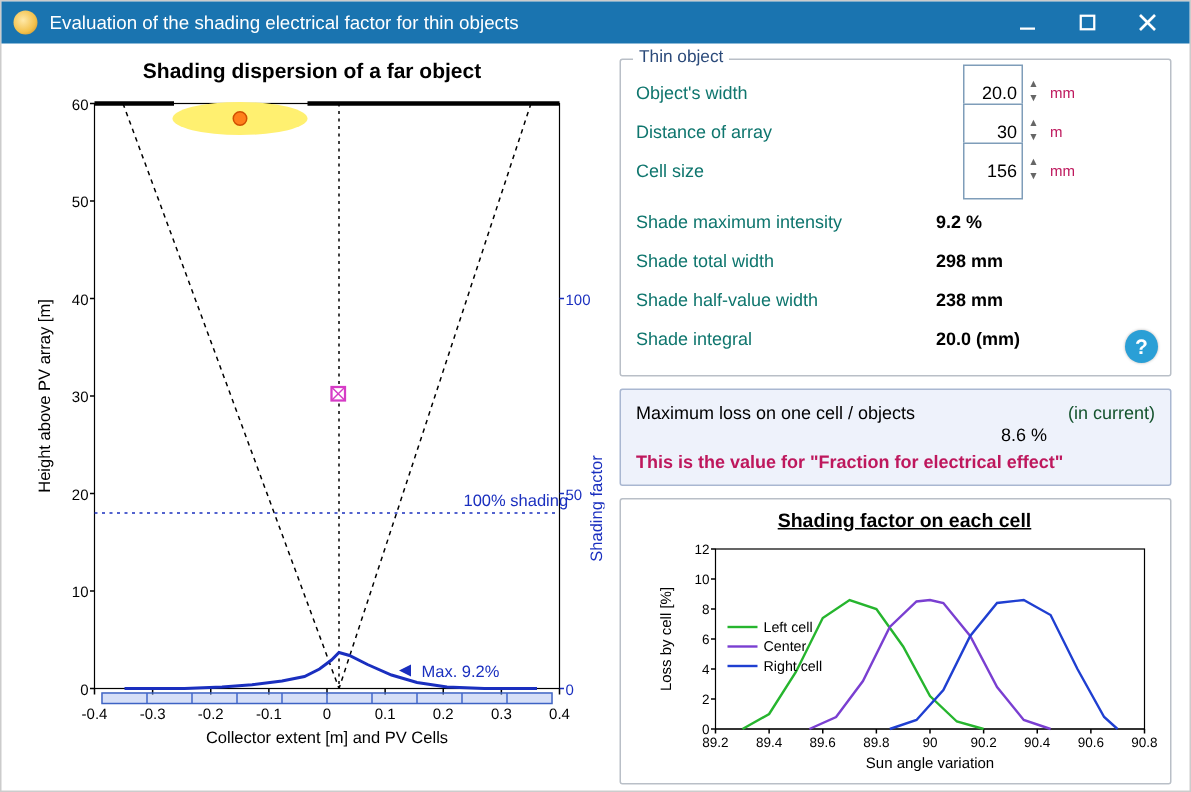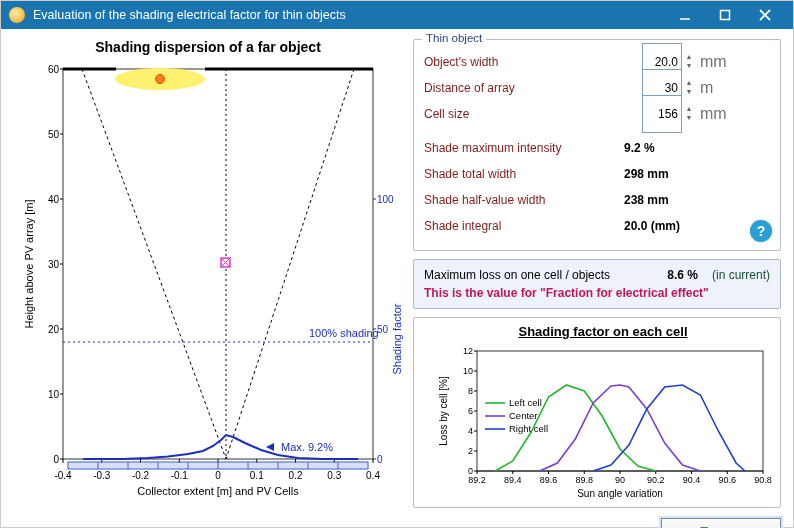--- a/index.html
+++ b/index.html
@@ -11,32 +11,32 @@
   .titlebar .winbtn { width: 40px; height: 28px; display: flex; align-items: center; justify-content: center; color: #fff; font-size: 14px; }
   .titlebar .winbtn svg { stroke: #fff; }
   .content { flex: 1; display: flex; gap: 10px; padding: 10px 12px 10px 12px; }
   .left-pane { width: 390px; display: flex; flex-direction: column; }
   .right-pane { flex: 1; display: flex; flex-direction: column; gap: 8px; }
   .chart-title { text-align: center; font-weight: bold; font-size: 14px; margin-bottom: 4px; }
   .chart-box { flex: 1; position: relative; }
   .fieldset { border: 1px solid #b9bfc7; border-radius: 2px; padding: 8px 26px 10px 10px; position: relative; }
   .fieldset > .legend { position: absolute; top: -8px; left: 8px; background: #fff; padding: 0 4px; font-size: 11.5px; color: #2b4a7a; }
   .form-row { display: flex; align-items: center; height: 24px; margin: 2px 0; }
-  .form-row .lbl { flex: 1; color: #7f1d1d; }
+  .form-row .lbl { flex: 1; color: #0f766e; }
   .form-row .val { font-weight: bold; width: 70px; text-align: left; }
-  .form-row .unit { width: 60px; color: #737373; padding-left: 6px; font-size: 16px; }
+  .form-row .unit { width: 60px; color: #be185d; padding-left: 6px; font-size: 10px; }
   .spin { display: flex; align-items: center; }
   .spin input { width: 40px; height: 38px; border: 1px solid #7f9db9; text-align: right; padding: 1px 3px; font-size: 12px; }
   .spin .arrows { display: flex; flex-direction: column; margin-left: 2px; }
   .spin .arrows span { width: 10px; height: 9px; font-size: 7px; line-height: 7px; color: #666; text-align: center; cursor: pointer; }
   .help-badge { position: absolute; right: 8px; bottom: 8px; width: 22px; height: 22px; border-radius: 50%; background: #2a9fd6; color: #fff; font-weight: bold; display:flex; align-items:center; justify-content:center; font-size: 14px; box-shadow: 0 0 2px rgba(0,0,0,.3); }
   .summary-box { border: 1px solid #a9b7d1; background: #eef2fb; border-radius: 2px; padding: 8px 10px; font-size: 12px; }
   .summary-box .row1 { display:flex; }
   .summary-box .row1 .lab { flex: 1; color: #000; }
-  .summary-box .row1 .val { font-weight: bold; margin-right: 14px; }
+  .summary-box .row1 .val { font-weight: normal; margin-right: 14px; margin-top: 15px; }
   .summary-box .row1 .note { color: #14532d; }
   .summary-box .row2 { color: #be185d; font-weight: bold; margin-top: 4px; }
   .cellchart { border: 1px solid #b9bfc7; border-radius: 2px; padding: 6px 4px 4px 16px; flex: 1; display:flex; flex-direction:column;text-decoration:underline; }
   .footer { display: flex; justify-content: flex-end; padding-top: 2px; }
   .close-btn { width: 120px; height: 30px; border: 1px solid #888; background: linear-gradient(#fbfbfb,#e6e6e6); display:flex; align-items:center; justify-content:center; gap:8px; cursor:pointer; box-shadow: 0 0 0 2px #cfe3ff; }
   .close-btn .ic { width:14px; height:14px; }
   svg text { font-family: "Segoe UI", Tahoma, Arial, sans-serif; }
 </style>
 </head>
 <body>

